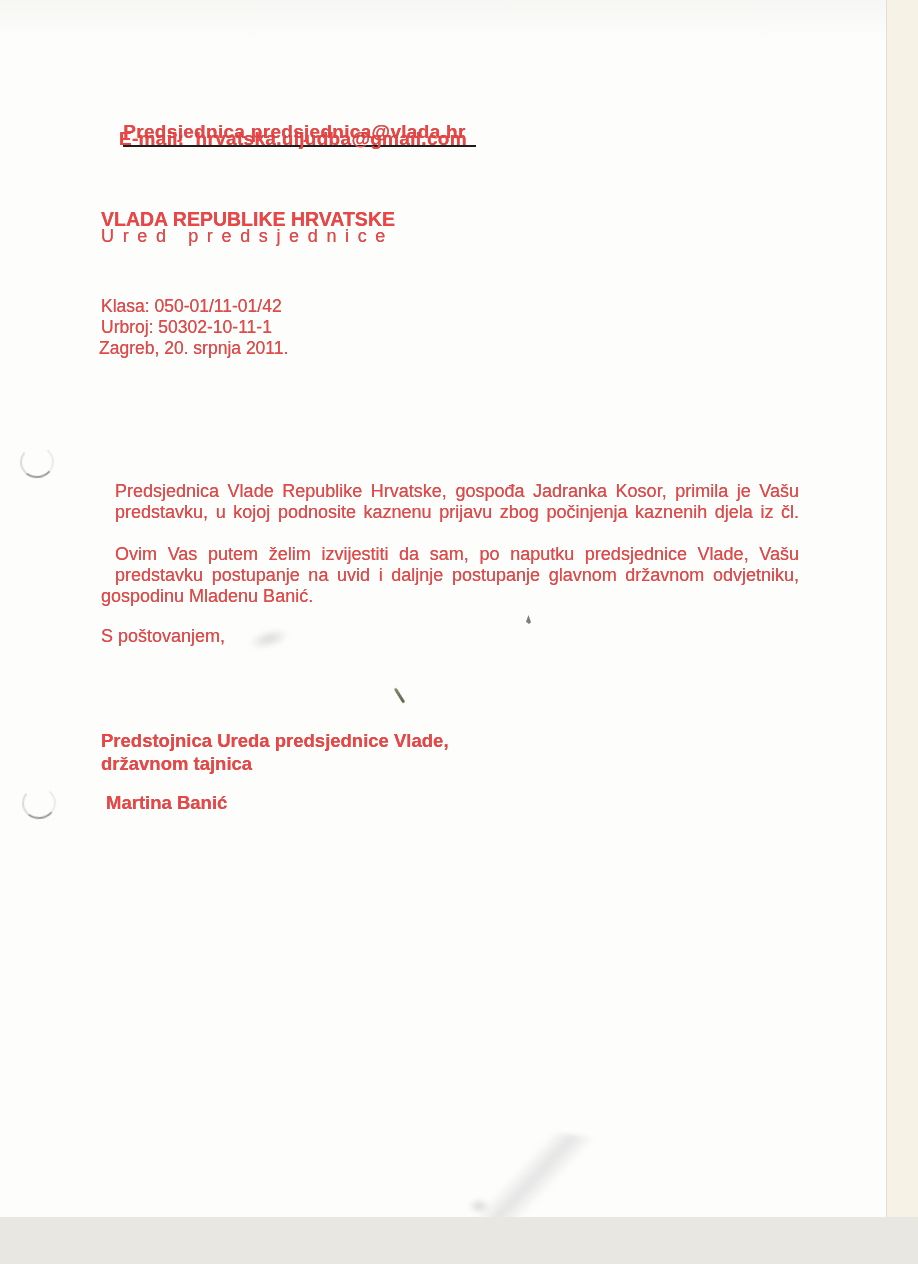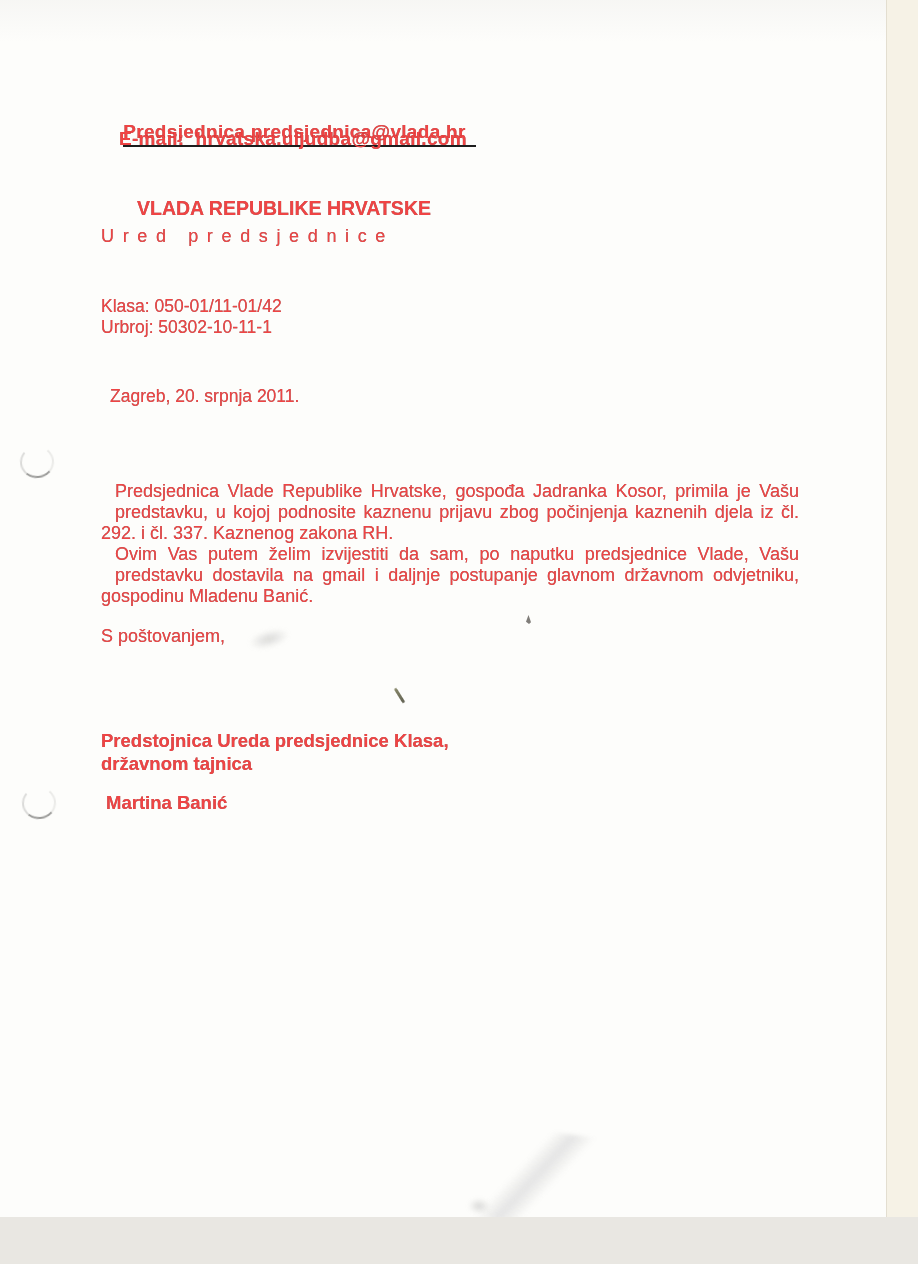--- a/index.html
+++ b/index.html
@@ -102,39 +102,38 @@
 <div class="page">
 
   <div class="top-noise"></div>
   <div class="edge-strip"></div>
 
   <div class="txt bold hdr" style="left:101px; top:99px;">
     <span class="u-line">Predsjednica predsjednica@vlada.hr</span>
   </div>
   <div class="txt bold hdr" style="left:119px; top:128px;">E-mail:  hrvatska.uljudba@gmail.com</div>
 
-  <div class="txt bold org-name" style="left:101px; top:197px;margin-left:36px;">VLADA REPUBLIKE HRVATSKE</div>
+  <div class="txt bold org-name" style="left:101px; top:208px;">VLADA REPUBLIKE HRVATSKE</div>
   <div class="txt org-unit" style="left:101px; top:226px;">Ured predsjednice</div>
 
   <div class="txt ref" style="left:101px; top:296px;">Klasa: 050-01/11-01/42</div>
   <div class="txt ref" style="left:101px; top:317px;">Urbroj: 50302-10-11-1</div>
-  <div class="txt ref" style="left:110px; top:338px;margin-top:48px;">Zagreb, 20. srpnja 2011.</div>
+  <div class="txt ref" style="left:99px; top:338px;">Zagreb, 20. srpnja 2011.</div>
 
 
   <div class="body-line just" style="top:481px;">Predsjednica Vlade Republike Hrvatske, gospođa Jadranka Kosor, primila je Vašu</div>
   <div class="body-line just" style="top:502px;">predstavku, u kojoj podnosite kaznenu prijavu zbog počinjenja kaznenih djela iz čl.</div>
-  <div class="body-line" style="top:523px;">292. i čl. 337. Kaznenog zakona RH.</div>
 
   <div class="body-line just" style="top:544px;">Ovim Vas putem želim izvijestiti da sam, po naputku predsjednice Vlade, Vašu</div>
-  <div class="body-line just" style="top:565px;">predstavku dostavila na gmail i daljnje postupanje glavnom državnom odvjetniku,</div>
+  <div class="body-line just" style="top:565px;">predstavku postupanje na uvid i daljnje postupanje glavnom državnom odvjetniku,</div>
   <div class="body-line" style="top:586px;">gospodinu Mladenu Banić.</div>
 
   <div class="txt" style="left:101px; top:626px; font-size:18px;text-align:center;">S poštovanjem,</div>
 
-  <div class="txt bold sig" style="left:101px; top:729px;">Predstojnica Ureda predsjednice Klasa,</div>
+  <div class="txt bold sig" style="left:101px; top:729px;">Predstojnica Ureda predsjednice Vlade,</div>
   <div class="txt bold sig" style="left:101px; top:752px;">državnom tajnica</div>
   <div class="txt bold sig" style="left:106px; top:791px;">Martina Banić</div>
 
   <div class="hole-arc" style="left:20px; top:446px;"></div>
   <div class="hole-arc" style="left:22px; top:787px;"></div>
   <div class="pen-mark"></div>
   <div class="speck"></div>
   <div class="smudge smudge-closing"></div>
   <div class="smudge smudge-bottom-diag"></div>
   <div class="smudge smudge-dot"></div>

